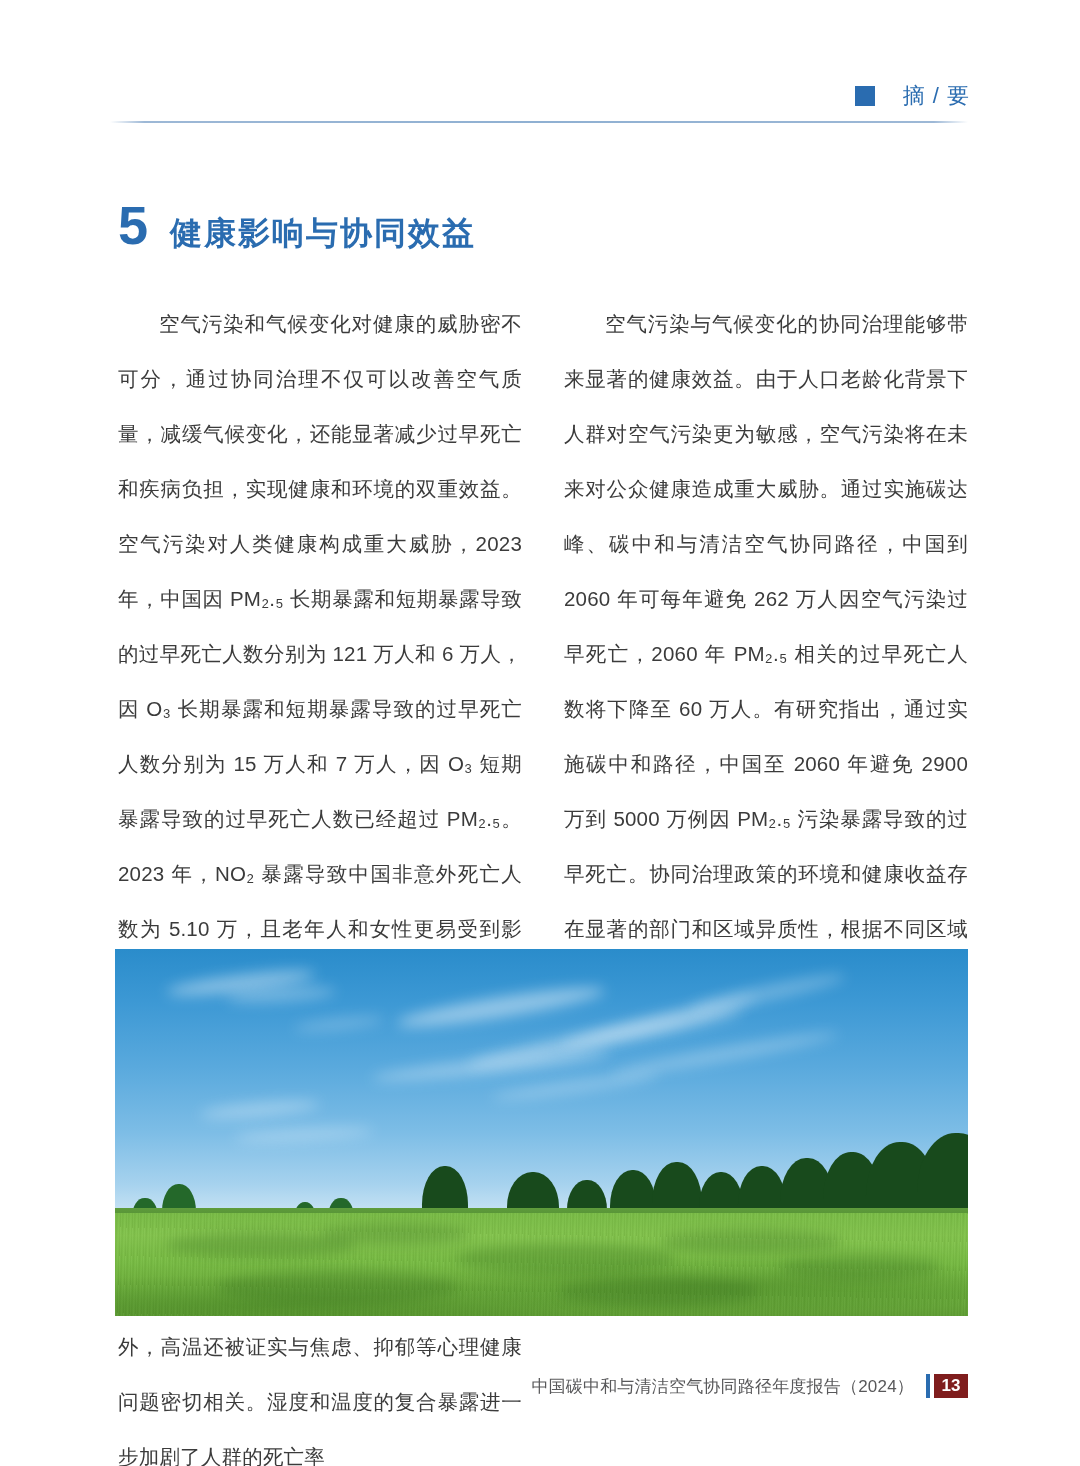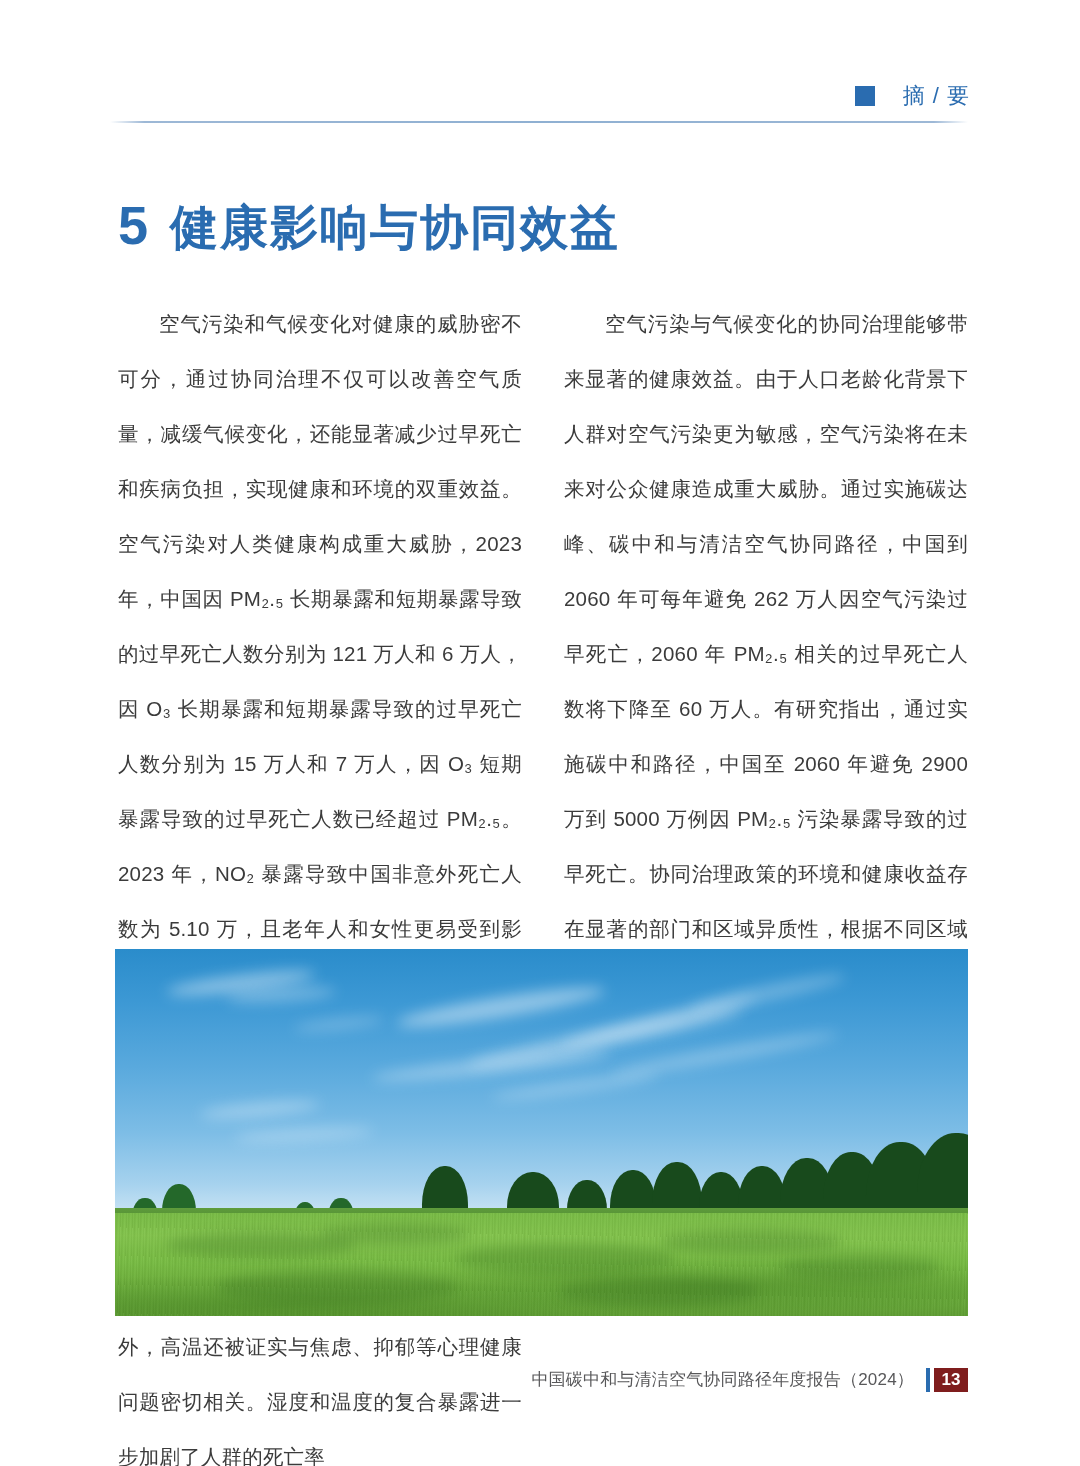--- a/index.html
+++ b/index.html
@@ -60,21 +60,21 @@
     white-space: nowrap;
   }
   .sec-num {
     font-size: 54px;
     font-weight: bold;
     color: #2a6cb0;
     line-height: 1;
     letter-spacing: 0px;
   }
   .sec-name {
-    font-size: 48px;
+    font-size: 32px;
     font-weight: bold;
     color: #2a6cb0;
     line-height: 1;
     letter-spacing: 2px;
     text-align: right;
   }
 
   
   .cols {
     position: absolute;
@@ -199,21 +199,21 @@
   }
 
   
   .footer {
     position: absolute;
     left: 110px;
     top: 1368px;
     width: 858px;
     height: 30px;
     display: flex;
-    align-items: flex-start;
+    align-items: flex-end;
     justify-content: flex-end;
     gap: 0px;
   }
   .footer-text {
     font-size: 17px;
     color: #58585a;
     letter-spacing: 0.2px;
     margin-right: 12px;
   }
   .footer-tick {

